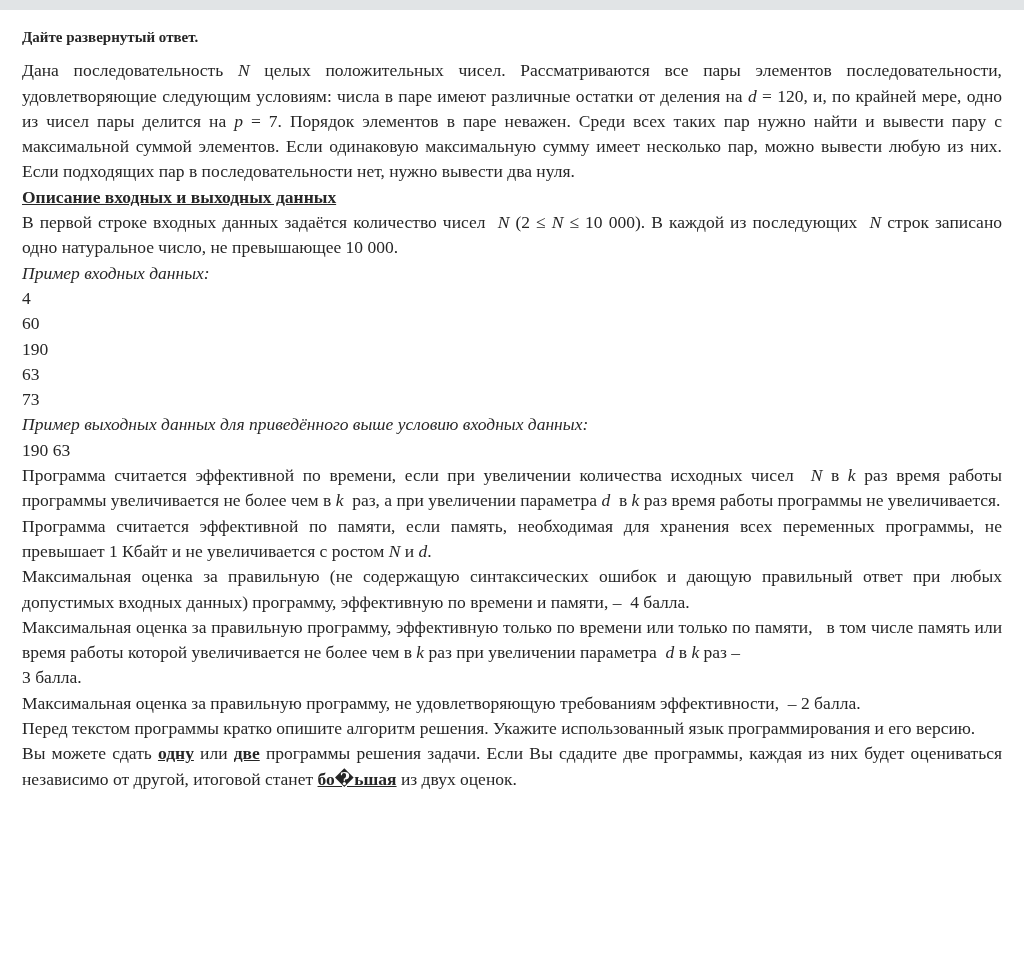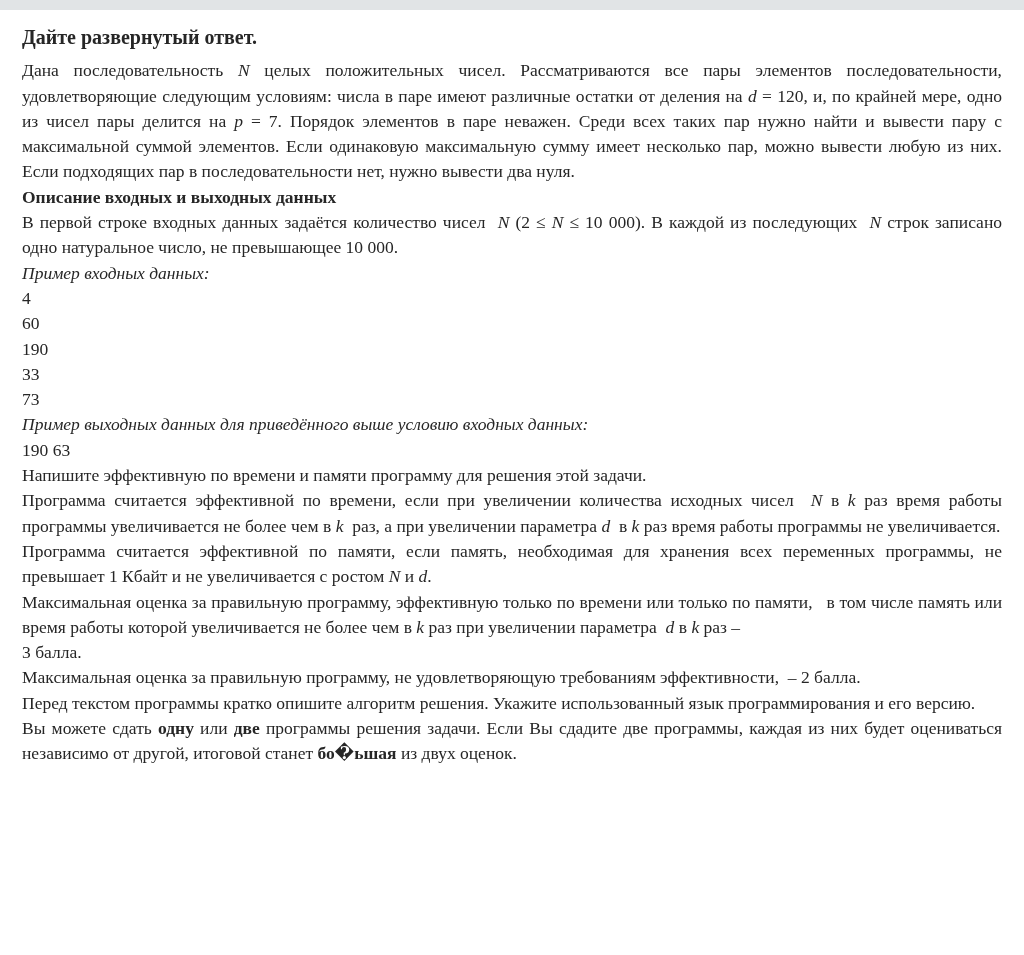--- a/index.html
+++ b/index.html
@@ -20,54 +20,54 @@
     background: #e1e4e6;
   }
   .doc {
     padding: 15px 22px 0 22px;
     font-size: 17.5px;
     line-height: 25.3px;
   }
   .title {
     font-weight: bold;
     margin: 0 0 8px 0;
-    font-size: 20px;
+    font-size: 15px;
     line-height: 25.3px;
     text-align: left;
   }
   .para {
     margin: 0;
     text-align: justify;
   }
   .para.left { text-align: left; }
   .para.bold { font-weight: bold; }
   .it { font-style: italic; }
-  .bd { font-weight: bold; }
+  .bd { font-weight: bold; text-decoration: underline; }
 </style>
 </head>
 <body>
 
 <div class="top-bar"></div>
 
 <div class="doc">
   <h1 class="title">Дайте развернутый ответ.</h1>
   <div id="doc-body">
       <div class="para"><span>Дана последовательность </span><span class="it">N</span><span> целых положительных чисел. Рассматриваются все пары элементов последовательности, удовлетворяющие следующим условиям: числа в паре имеют различные остатки от деления на </span><span class="it">d</span><span> = 120, и, по крайней мере, одно из чисел пары делится на </span><span class="it">p</span><span> = 7. Порядок элементов в паре неважен. Среди всех таких пар нужно найти и вывести пару с максимальной суммой элементов. Если одинаковую максимальную сумму имеет несколько пар, можно вывести любую из них. Если подходящих пар в последовательности нет, нужно вывести два нуля.</span></div>
       <div class="para left bold"><span class="bd">Описание входных и выходных данных</span></div>
       <div class="para"><span>В первой строке входных данных задаётся количество чисел &nbsp;</span><span class="it">N</span><span> (2 ≤ </span><span class="it">N</span><span> ≤ 10 000). В каждой из последующих &nbsp;</span><span class="it">N</span><span> строк записано одно натуральное число, не превышающее 10 000.</span></div>
       <div class="para left"><span class="it">Пример входных данных:</span></div>
       <div class="para left"><span>4</span></div>
       <div class="para left"><span>60</span></div>
       <div class="para left"><span>190</span></div>
-      <div class="para left"><span>33</span></div>
+      <div class="para left"><span>63</span></div>
       <div class="para left"><span>73</span></div>
       <div class="para left"><span class="it">Пример выходных данных для приведённого выше условию входных данных:</span></div>
       <div class="para left"><span>190 63</span></div>
-      <div class="para"><span>Напишите эффективную по времени и памяти программу для решения этой задачи.</span></div>
       <div class="para"><span>Программа считается эффективной по времени, если при увеличении количества исходных чисел &nbsp;</span><span class="it">N</span><span> в </span><span class="it">k</span><span> раз время работы программы увеличивается не более чем в </span><span class="it">k</span><span> &nbsp;раз, а при увеличении параметра </span><span class="it">d</span><span> &nbsp;в </span><span class="it">k</span><span> раз время работы программы не увеличивается.</span></div>
       <div class="para"><span>Программа считается эффективной по памяти, если память, необходимая для хранения всех переменных программы, не превышает 1 Кбайт и не увеличивается с ростом </span><span class="it">N</span><span> и </span><span class="it">d</span><span>.</span></div>
+      <div class="para"><span>Максимальная оценка за правильную (не содержащую синтаксических ошибок и дающую правильный ответ при любых допустимых входных данных) программу, эффективную по времени и памяти, – &nbsp;4 балла.</span></div>
       <div class="para"><span>Максимальная оценка за правильную программу, эффективную только по времени или только по памяти, &nbsp; в том числе память или время работы которой увеличивается не более чем в </span><span class="it">k</span><span> раз при увеличении параметра &nbsp;</span><span class="it">d</span><span> в </span><span class="it">k</span><span> раз –</span></div>
       <div class="para left"><span>3 балла.</span></div>
       <div class="para"><span>Максимальная оценка за правильную программу, не удовлетворяющую требованиям эффективности, &nbsp;– 2 балла.</span></div>
       <div class="para"><span>Перед текстом программы кратко опишите алгоритм решения. Укажите использованный язык программирования и его версию.</span></div>
       <div class="para"><span>Вы можете сдать </span><span class="bd">одну</span><span> или </span><span class="bd">две</span><span> программы решения задачи. Если Вы сдадите две программы, каждая из них будет оцениваться независимо от другой, итоговой станет </span><span class="bd">бо�ьшая</span><span> из двух оценок.</span></div>
     </div>
 </div>
 
 </body></html>

